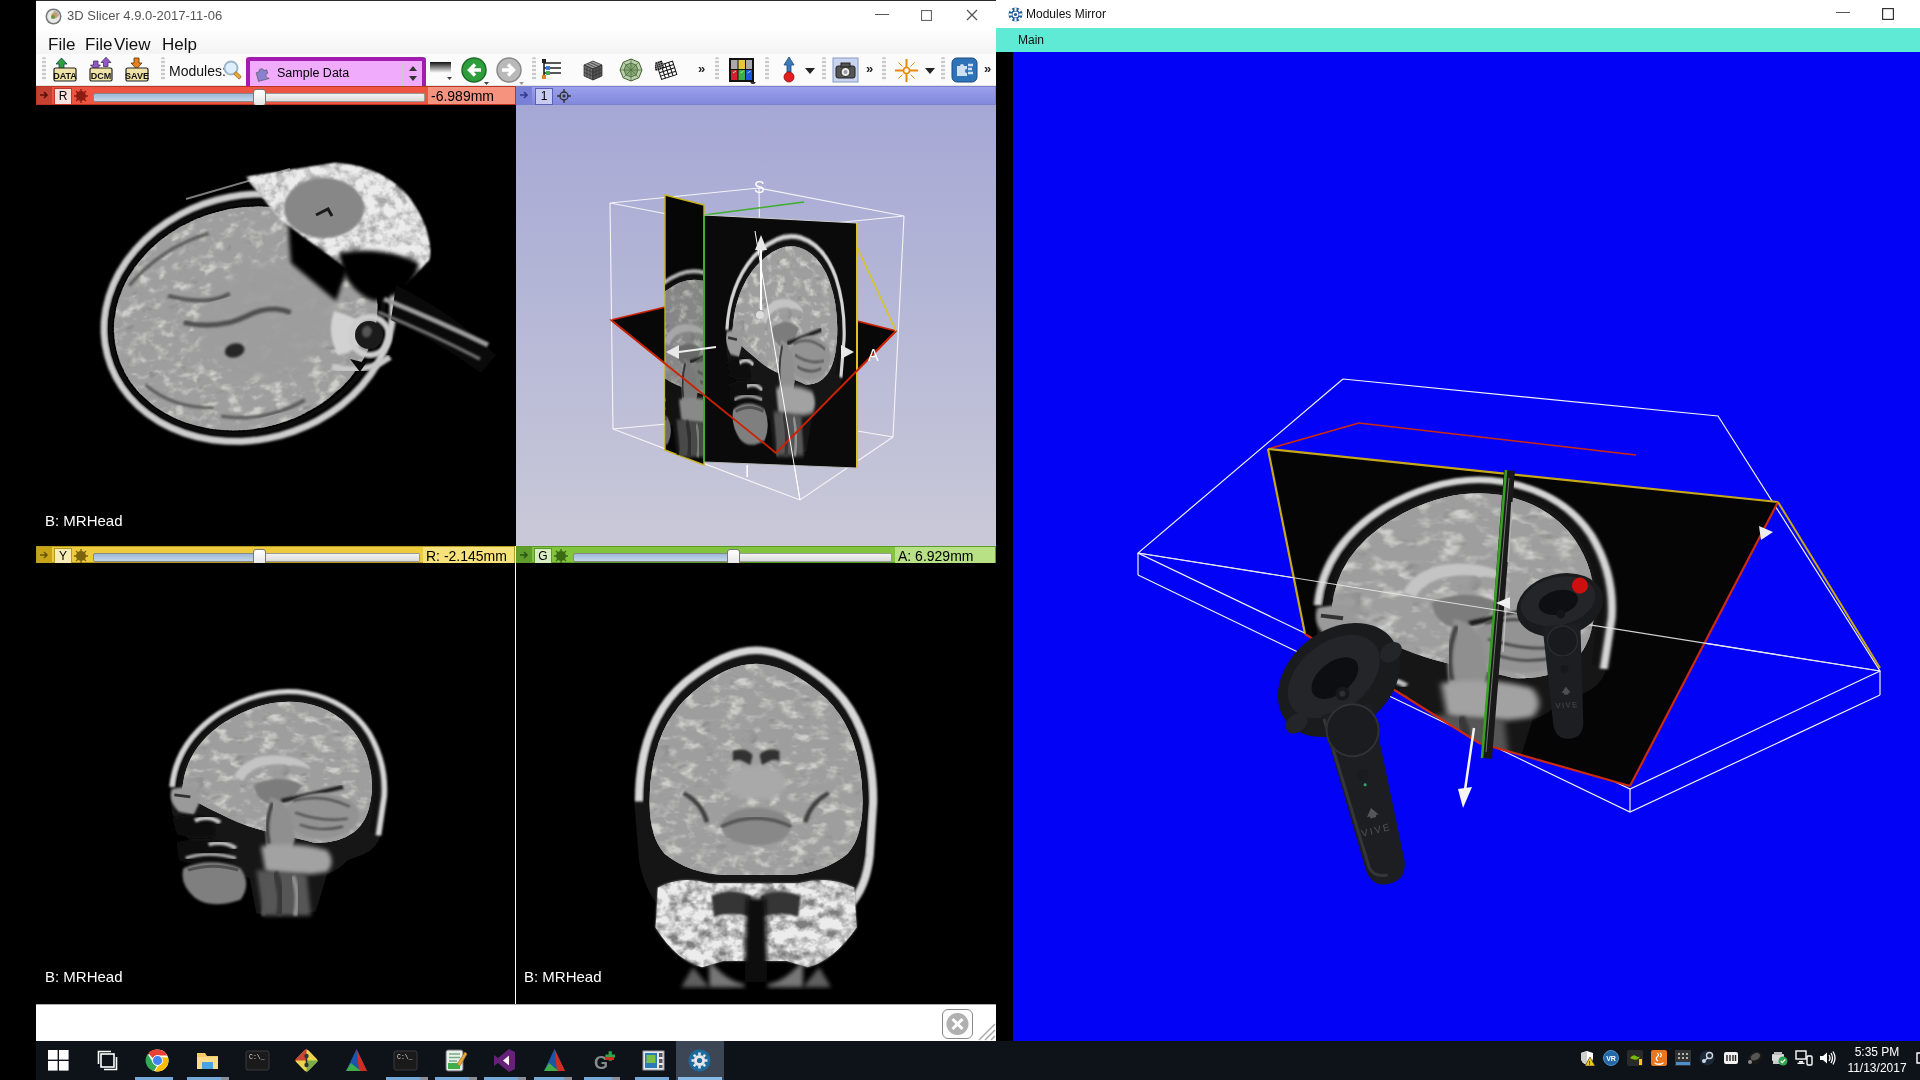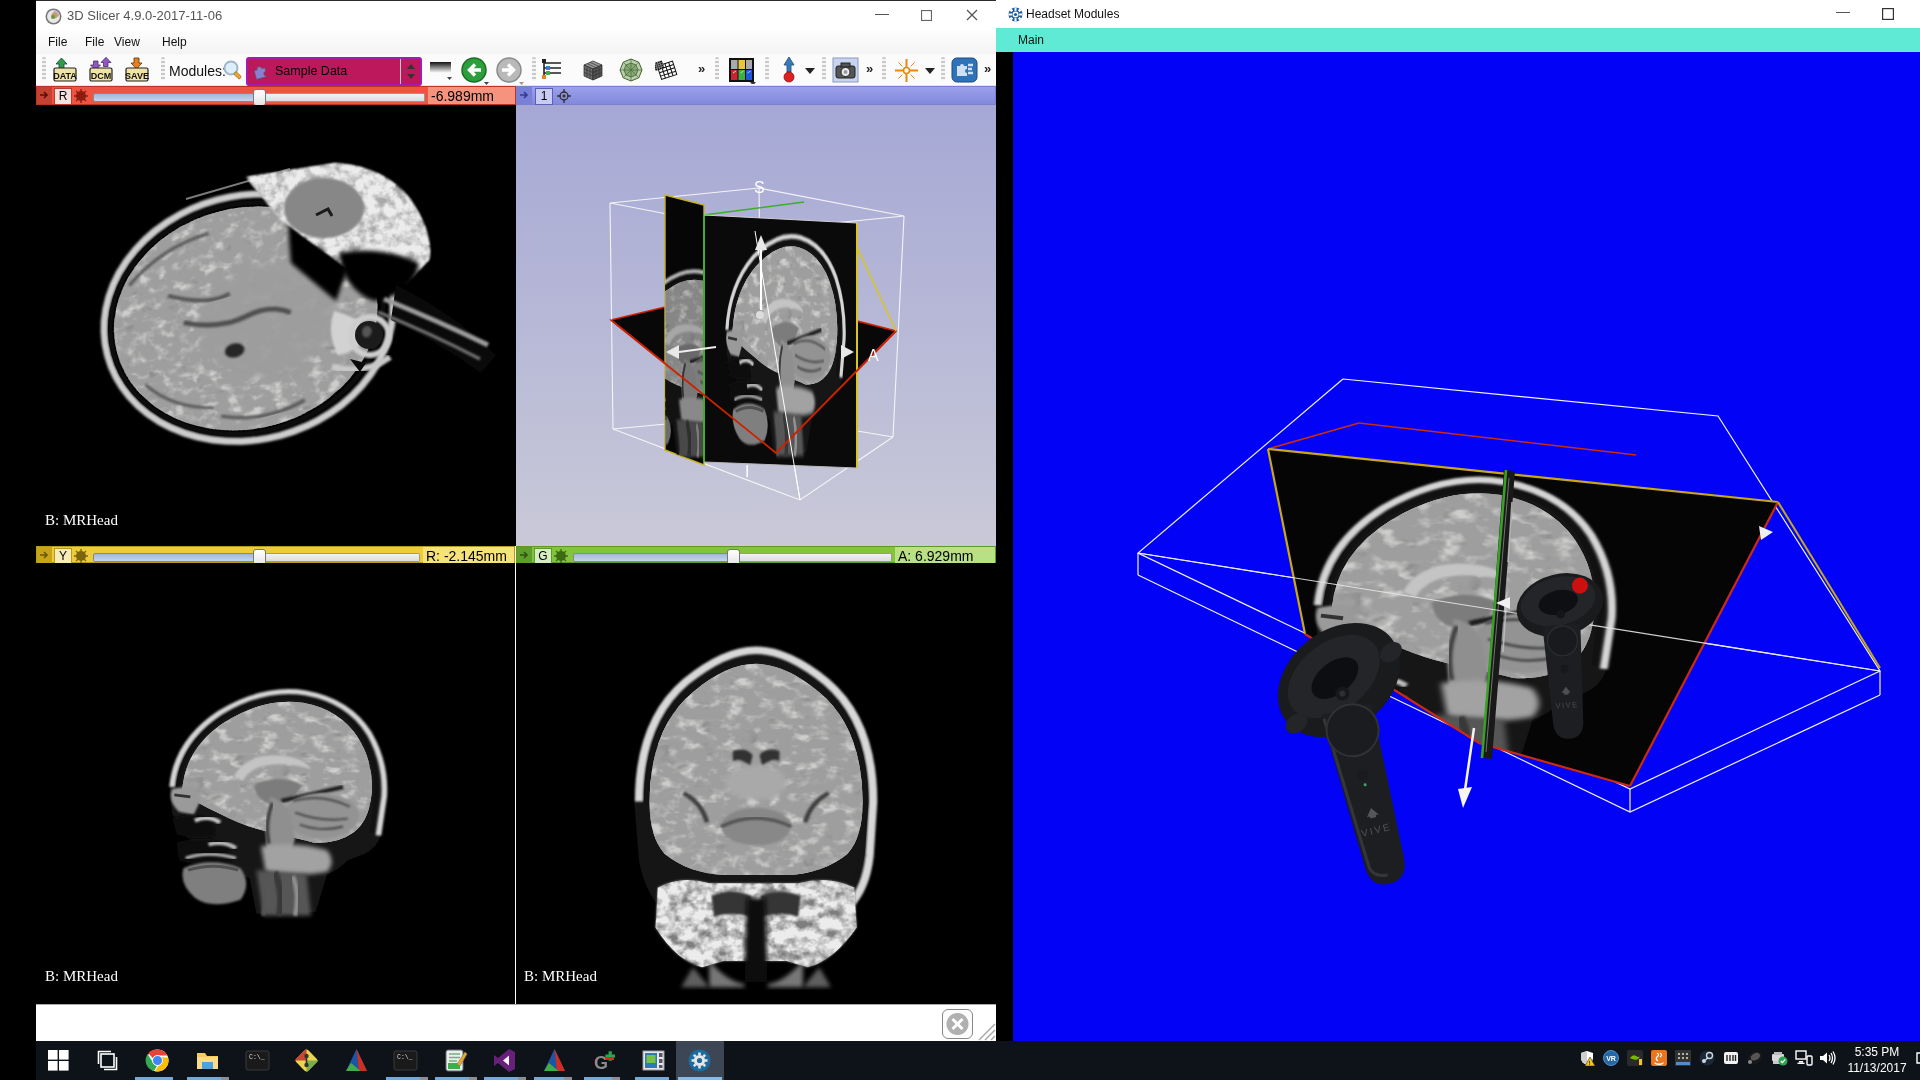--- a/index.html
+++ b/index.html
@@ -2,40 +2,40 @@
 <html><head>
 <meta charset="utf-8">
 <style>
   html,body{margin:0;padding:0;width:1920px;height:1080px;overflow:hidden;background:#000;
     font-family:"Liberation Sans",sans-serif;}
   .abs{position:absolute;}
   #stage{position:relative;width:1920px;height:776px;background:#000;margin-left:36px;}
   #lwin{left:0;top:0;width:960px;height:1041px;background:#fff;}
   #ltitle{left:0;top:0;width:960px;height:30px;background:#fff;border-top:1px solid #2b2b2b;box-sizing:border-box;}
   #ltitle .txt{position:absolute;left:31px;top:7px;font-size:13px;color:#555;}
-  #lmenu{left:0;top:30px;width:960px;height:24px;background:linear-gradient(#fdfdfd,#f4f4f4);font-size:12px;color:#111;}
+  #lmenu{left:0;top:30px;width:960px;height:24px;background:linear-gradient(#fdfdfd,#f4f4f4);font-size:17px;color:#111;}
   #lmenu span{position:absolute;top:5px;}
   #ltoolbar{left:0;top:54px;width:960px;height:32px;background:#fbfbfb;border-bottom:1px solid #e3e3e3;box-sizing:border-box;text-decoration:underline;}
   .vsep{position:absolute;top:3px;width:4px;height:24px;background:repeating-linear-gradient(#c9c9c9 0 2px,#f5f5f5 2px 4px);border-radius:2px;}
   .slicebar{height:19px;box-sizing:border-box;}
   #bar-red{left:0;top:86px;width:480px;background:#ee5442;border:1px solid #bc3524;}
   #bar-3d{left:480px;top:86px;width:480px;background:linear-gradient(#9ba1ea,#8288dd);border:1px solid #7b81cf;}
   #bar-yellow{left:0;top:546px;width:479px;height:17px;background:#eecb3d;border:1px solid #b59b1d;}
   #bar-green{left:480px;top:546px;width:480px;height:17px;background:#82c43e;border:1px solid #5a9a28;}
   .btxt{position:absolute;font-size:14px;color:#000;top:1px;}
   .pinbox{position:absolute;left:0;top:0;width:15px;height:17px;}
   .lbl{position:absolute;left:17px;top:1px;width:16px;height:15px;font-size:12px;text-align:center;}
   .groove{position:absolute;top:6px;height:7px;background:linear-gradient(#9db9d8,#c4d6ea);border:1px solid #888;border-radius:2px;}
   .grooveR{position:absolute;top:6px;height:7px;background:linear-gradient(#f2f2f2,#dcdcdc);border:1px solid #999;border-left:none;border-radius:0 2px 2px 0;}
   .handle{position:absolute;top:2px;width:11px;height:15px;background:linear-gradient(#fff,#e4e4e4);border:1px solid #777;border-radius:3px;}
   #pane-ax{left:0;top:105px;width:480px;height:441px;background:#000;overflow:hidden;}
   #pane-3d{left:480px;top:105px;width:480px;height:441px;background:linear-gradient(#a5a8d5,#c9c9d8);overflow:hidden;}
   #pane-sag{left:0;top:563px;width:479px;height:441px;background:#000;overflow:hidden;}
   #pane-cor{left:480px;top:563px;width:480px;height:441px;background:#000;overflow:hidden;}
-  .mrlabel{position:absolute;left:9px;top:407px;color:#fff;font-family:Liberation Serif, serif;font-size:15px;}
+  .mrlabel{position:absolute;left:9px;top:407px;color:#fff;font-family:Liberation Sans, sans-serif;font-size:15px;}
   #lfoot{left:0;top:1004px;width:960px;height:37px;background:#fff;border-top:1px solid #aaa;box-sizing:border-box;}
   #rwin{left:960px;top:0;width:960px;height:1041px;background:#fff;}
   #rtitle{left:960px;top:0;width:960px;height:28px;background:#fff;}
   #rtitle .txt{position:absolute;left:30px;top:7px;font-size:12px;color:#111;}
   #rmenu{left:960px;top:28px;width:960px;height:24px;background:#5eead4;font-size:12px;color:#111;}
   #rcontent{left:960px;top:52px;width:960px;height:989px;background:#000;}
   #bluearea{left:977px;top:52px;width:928px;height:989px;background:#0202f6;overflow:hidden;}
   #taskbar{left:0;top:1041px;width:1920px;height:39px;background:#0e1219;}
   .tbu{position:absolute;top:36px;height:3px;background:#76a8d8;}
   #clock{position:absolute;left:1804px;top:3px;width:74px;text-align:center;color:#fff;font-size:12px;line-height:16px;}
@@ -191,21 +191,21 @@
       <rect x="2" y="11" width="22" height="13" rx="1.5" fill="#efe3a8" stroke="#222" stroke-width="1.2"></rect>
       <text x="13" y="21.5" font-size="9" font-weight="bold" text-anchor="middle" fill="#111" font-family="Liberation Sans">SAVE</text>
     </svg>
     <div class="vsep" style="left:125px"></div>
     <span class="abs" style="left:133px;top:9px;font-size:14px;color:#111">Modules:</span>
     <svg class="abs" style="left:186px;top:5px" width="22" height="22" viewBox="0 0 22 22">
       <circle cx="9" cy="9" r="6.5" fill="#ddeefc" stroke="#9db6c8" stroke-width="2"></circle>
       <rect x="13.5" y="12.5" width="8" height="3.6" rx="1.6" fill="#e8a33d" stroke="#a06a10" stroke-width="0.7" transform="rotate(45 14 13)"></rect>
     </svg>
 
-    <div class="abs" style="left:210px;top:3px;width:172px;height:25px;background:#be185d;border:2px solid #a21caf;border-radius:3px;">
+    <div class="abs" style="left:210px;top:3px;width:172px;height:25px;background:#f0abfc;border:4px solid #a21caf;border-radius:3px;">
       <svg class="abs" style="left:4px;top:3px" width="18" height="18" viewBox="0 0 18 18">
         <path d="M3 7 h3 a2.5 2.5 0 1 1 5 0 h3 v3.5 a2.5 2.5 0 1 0 0 5 v0.5 h-11 z" fill="#8a7fd0" stroke="#555" stroke-width="0.6" transform="rotate(-15 9 11)"></path>
       </svg>
       <span class="abs" style="left:27px;top:5px;font-size:12.5px;color:#000">Sample Data</span>
       <div class="abs" style="left:152px;top:0;width:1px;height:25px;background:#ccc"></div>
       <svg class="abs" style="left:157px;top:4px" width="12" height="17" viewBox="0 0 12 17">
         <path d="M6 1 L10 6 L2 6 Z" fill="#333"></path>
           <path d="M6 16 L10 11 L2 11 Z" fill="#333"></path>
       </svg>
     </div>
@@ -504,21 +504,21 @@
           <rect x="6.5" y="11.1" width="2" height="3.4"></rect>
           <rect x="0.5" y="6.5" width="3.4" height="2"></rect>
           <rect x="11.1" y="6.5" width="3.4" height="2"></rect>
       <rect x="2" y="2" width="2.6" height="2.6" transform="rotate(45 3.3 3.3)"></rect>
           <rect x="10.4" y="2" width="2.6" height="2.6" transform="rotate(45 11.7 3.3)"></rect>
           <rect x="2" y="10.4" width="2.6" height="2.6" transform="rotate(45 3.3 11.7)"></rect>
           <rect x="10.4" y="10.4" width="2.6" height="2.6" transform="rotate(45 11.7 11.7)"></rect>
         </g>
       <circle cx="7.5" cy="7.5" r="1.6" fill="#1c5a9c"></circle>
     </svg>
-    <span class="txt">Headset Modules</span>
+    <span class="txt">Modules Mirror</span>
     <span class="wc" style="left:840px;top:3px;font-size:14px">—</span>
     <svg class="abs" style="left:886px;top:8px" width="12" height="12">
         <rect x="0.5" y="0.5" width="11" height="11" fill="none" stroke="#333" stroke-width="1.4"></rect>
       </svg>
     <svg class="abs" style="left:930px;top:7px" width="13" height="13">
         <path d="M1 1 L12 12 M12 1 L1 12" stroke="#222" stroke-width="1.4"></path>
       </svg>
   </div>
   <div id="rmenu" class="abs">
       <span style="position:absolute;left:22px;top:5px;">Main</span>

